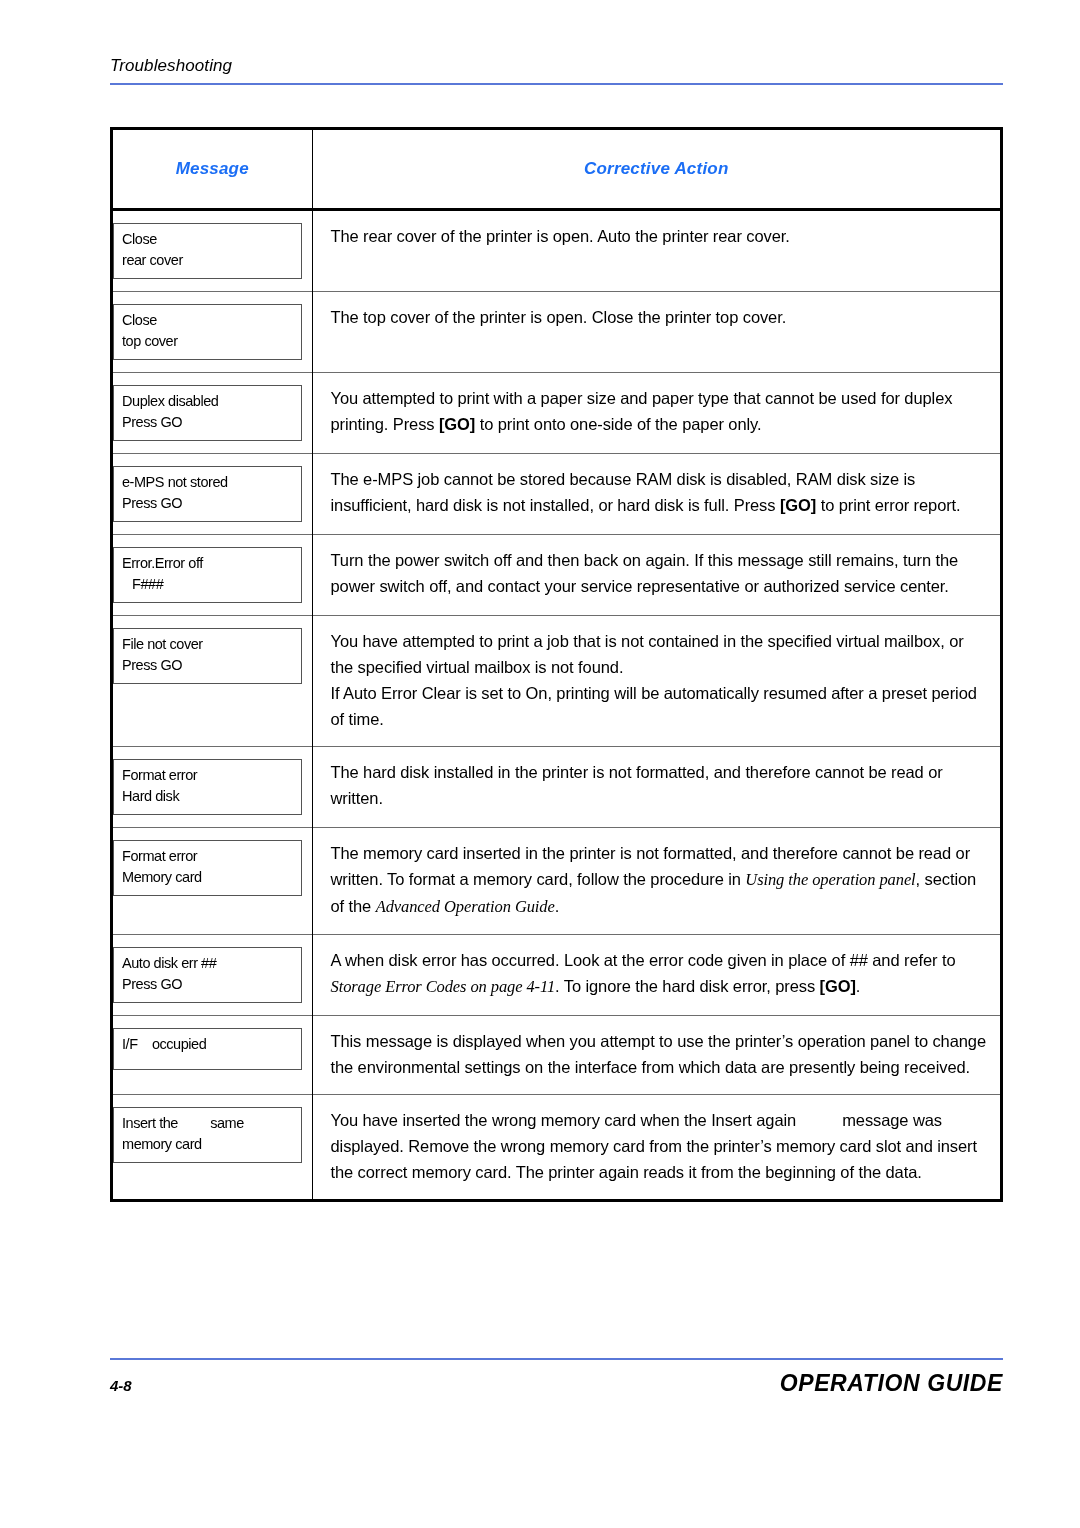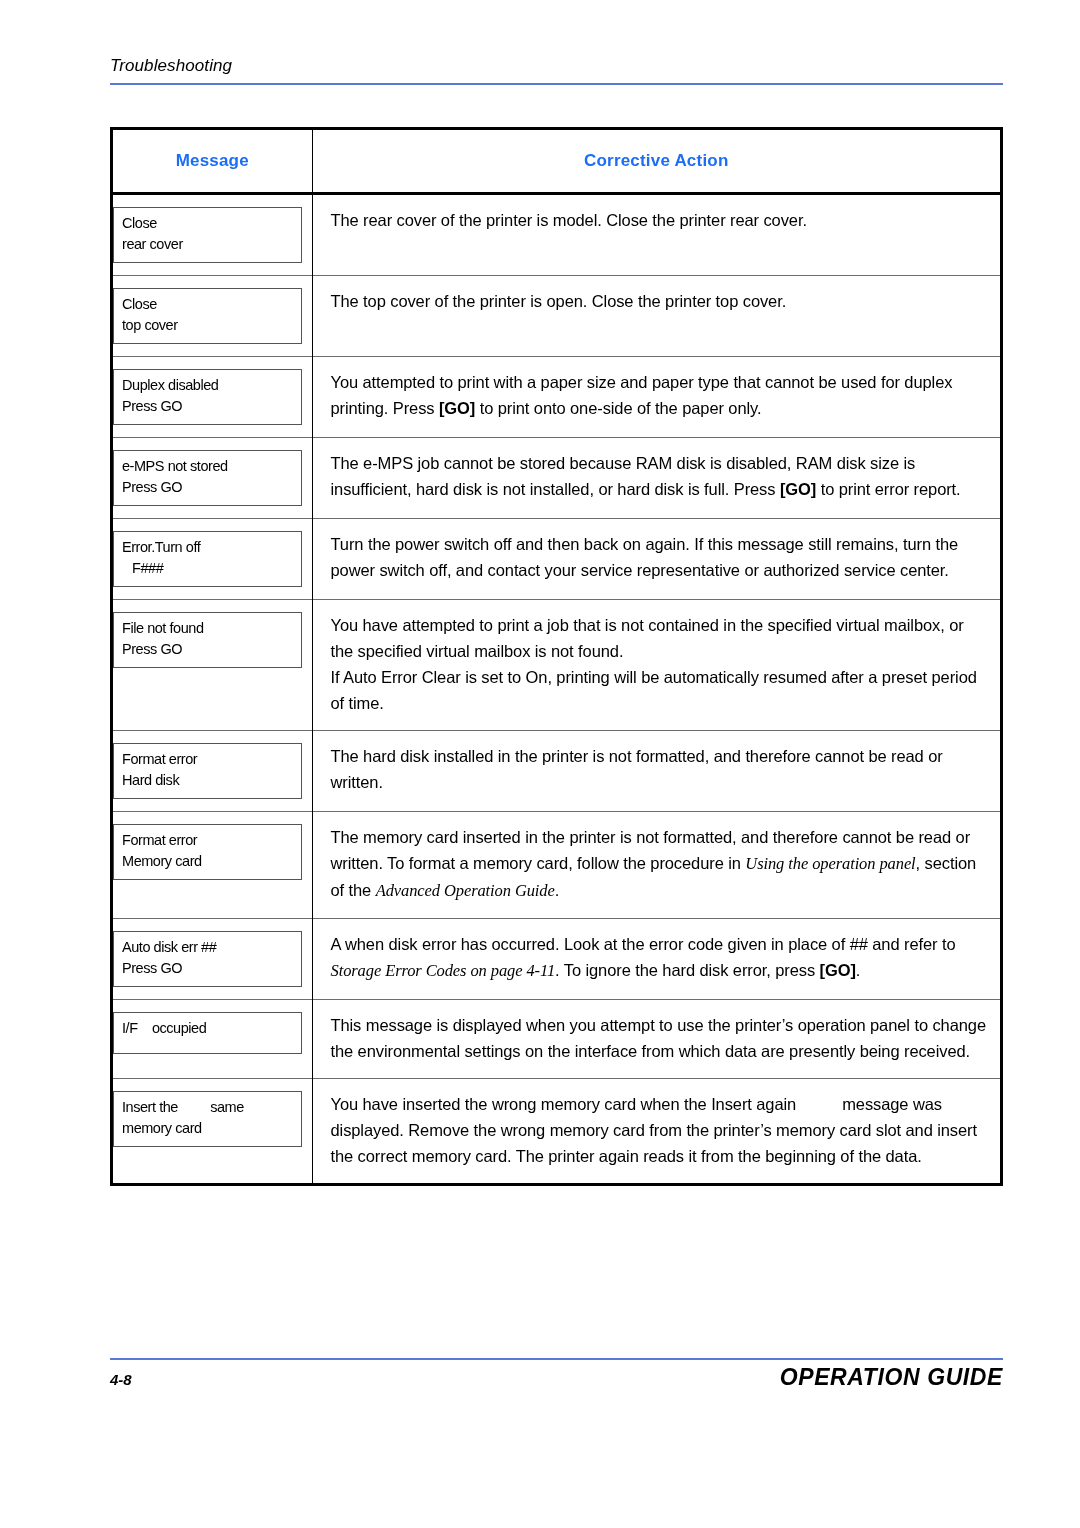--- a/index.html
+++ b/index.html
@@ -59,23 +59,24 @@
   table.msg-table {
     border-collapse: collapse;
     width: 100%;
     table-layout: fixed;
   }
   table.msg-table col.c-msg  { width: 199px; }
   table.msg-table col.c-act  { width: 688px; }
 
   thead th {
     border-bottom: 3px solid #000;
-    padding: 8px;
+    padding: 16px;
     height: 46px;
     vertical-align: middle;
+    font-style: italic;
   }
   thead th.th-msg {
     border-right: 1px solid #000;
   }
   .th-label {
     color: #1b6ef5;
     font-weight: bold;
     font-size: 17px;
     text-align: center;
     letter-spacing: 0.2px;
@@ -132,21 +133,21 @@
   }
   .footer-rule {
     height: 2px;
     background: #5a78d8;
     width: 893px;
   }
   .footer-row {
     display: flex;
     justify-content: space-between;
     align-items: baseline;
-    margin-top: 4px;
+    margin-top: 10px;
   }
   .footer-page {
     font-style: italic;
     font-weight: bold;
     font-size: 15px;
   }
   .footer-guide {
     font-style: italic;
     font-weight: bold;
     font-size: 23px;
@@ -183,21 +184,21 @@
 
         <tr>
           <td class="cell-msg">
             <div class="lcd">
               <span class="lcd-line">Close</span>
               <span class="lcd-line">rear cover</span>
             </div>
           </td>
           <td class="cell-act">
             <div class="action">
-              <p>The rear cover of the printer is model. Close the printer rear cover.</p>
+              <p>The rear cover of the printer is open. Auto the printer rear cover.</p>
             </div>
           </td>
         </tr>
 
         <tr>
           <td class="cell-msg">
             <div class="lcd">
               <span class="lcd-line">Close</span>
               <span class="lcd-line">top cover</span>
             </div>
@@ -234,35 +235,35 @@
             <div class="action">
               <p><span>The e-MPS job cannot be stored because RAM disk is disabled, RAM disk size is insufficient, hard disk is not installed, or hard disk is full. Press </span><span class="bd">[GO]</span><span> to print error report.</span></p>
             </div>
           </td>
         </tr>
 
 
         <tr>
           <td class="cell-msg">
             <div class="lcd">
-              <span class="lcd-line">Error.Turn off</span>
+              <span class="lcd-line">Error.Error off</span>
               <span class="lcd-line indent">F###</span>
             </div>
           </td>
           <td class="cell-act">
             <div class="action">
               <p>Turn the power switch off and then back on again. If this message still remains, turn the power switch off, and contact your service representative or authorized service center.</p>
             </div>
           </td>
         </tr>
 
         <tr>
           <td class="cell-msg">
             <div class="lcd">
-              <span class="lcd-line">File not found</span>
+              <span class="lcd-line">File not cover</span>
               <span class="lcd-line">Press GO</span>
             </div>
           </td>
           <td class="cell-act">
             <div class="action">
               <p>You have attempted to print a job that is not contained in the specified virtual mailbox, or the specified virtual mailbox is not found.</p>
               <p>If Auto Error Clear is set to On, printing will be automatically resumed after a preset period of time.</p>
             </div>
           </td>
         </tr>

